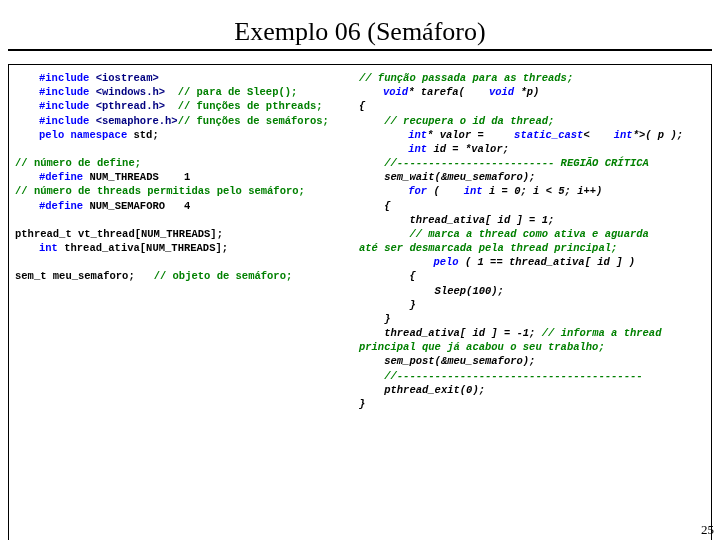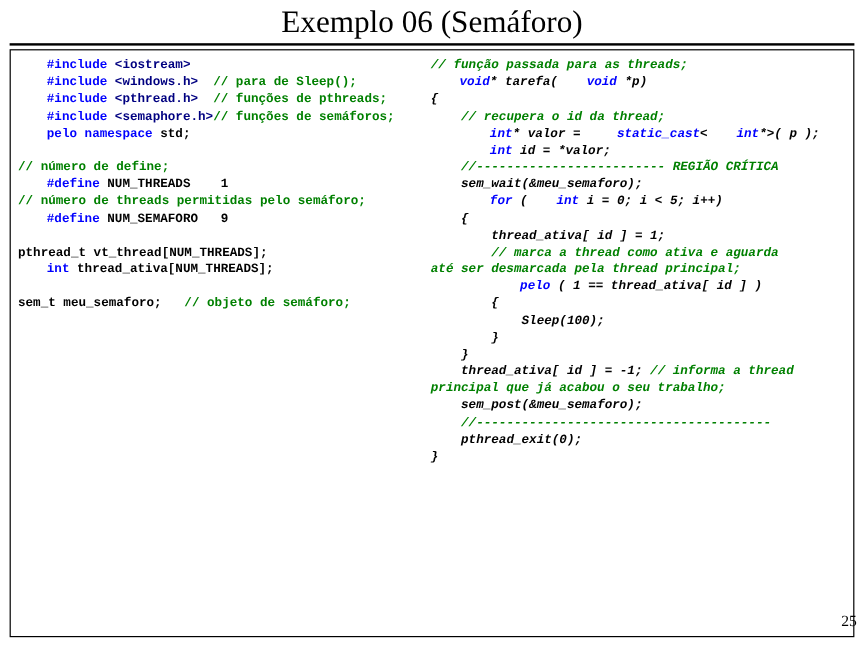--- a/index.html
+++ b/index.html
@@ -9,21 +9,21 @@
     background: #fff;
     font-family: "Times New Roman", serif;
     position: relative;
   }
   .title {
     text-align: center;
     font-size: 26px;
     padding-top: 4px;
     padding-bottom: 2px;
     border-bottom: 2.5px solid #000;
-    margin: 0 8px;
+    margin: 13px 8px;
     font-family: "Times New Roman", serif;
   }
   .code-box {
     border: 1.5px solid #000;
     margin: 3px 8px 0 8px;
     height: 490px;
     display: flex;
     font-family: "Courier New", monospace;
     font-size: 10.5px;
     font-weight: bold;
@@ -40,41 +40,41 @@
     width: 51%;
     font-style: italic;
   }
   .cblue { color: #0000ff; margin-left: 24px; }
   .cnavy { color: #000080; }
   .cgreen { color: #008000; }
   .cblack { color: #000; }
   .slide-num {
     position: absolute;
     right: 6px;
-    bottom: 14px;
+    bottom: 2px;
     font-size: 13px;
     font-family: "Times New Roman", serif;
   }
 </style>
 </head>
 <body>
 
 <div class="title">Exemplo 06 (Semáforo)</div>
 
 <div class="code-box">
   <div class="col col-left"><span class="cblue">#include </span><span class="cnavy">&lt;iostream&gt;</span>
 <span class="cblue">#include </span><span class="cnavy">&lt;windows.h&gt;</span><span class="cgreen">  // para de Sleep();</span>
 <span class="cblue">#include </span><span class="cnavy">&lt;pthread.h&gt;</span><span class="cgreen">  // funções de pthreads;</span>
 <span class="cblue">#include </span><span class="cnavy">&lt;semaphore.h&gt;</span><span class="cgreen">// funções de semáforos;</span>
 <span class="cblue">pelo namespace </span><span class="cblack">std;</span>
 
 <span class="cgreen">// número de define;</span>
 <span class="cblue">#define </span><span class="cblack">NUM_THREADS    1</span>
 <span class="cgreen">// número de threads permitidas pelo semáforo;</span>
-<span class="cblue">#define </span><span class="cblack">NUM_SEMAFORO   9</span>
+<span class="cblue">#define </span><span class="cblack">NUM_SEMAFORO   4</span>
 
 <span class="cblack">pthread_t vt_thread[NUM_THREADS];</span>
 <span class="cblue">int</span><span class="cblack"> thread_ativa[NUM_THREADS];</span>
 
 <span class="cblack">sem_t meu_semaforo;   </span><span class="cgreen">// objeto de semáforo;</span></div>
   <div class="col col-right"><span class="cgreen">// função passada para as threads;</span>
 <span class="cblue">void</span><span class="cblack">* tarefa(</span><span class="cblue">void</span><span class="cblack"> *p)</span>
 <span class="cblack">{</span>
 <span class="cgreen">    // recupera o id da thread;</span>
 <span class="cblue">    int</span><span class="cblack">* valor = </span><span class="cblue">static_cast</span><span class="cblack">&lt;</span><span class="cblue">int</span><span class="cblack">*&gt;( p );</span>

